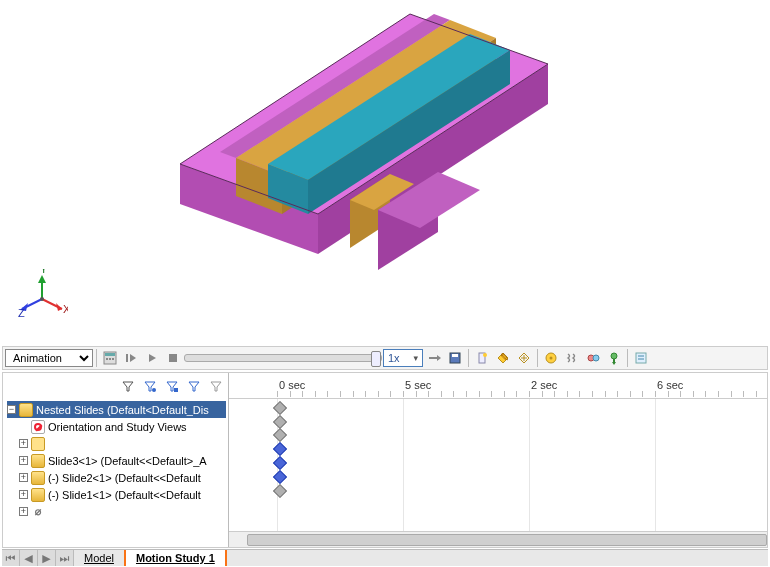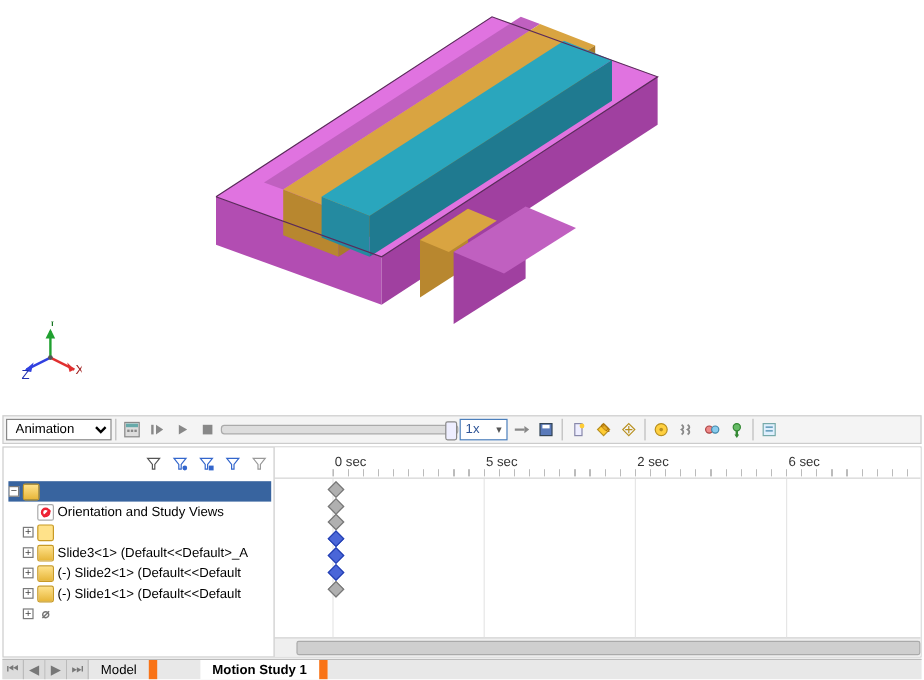--- a/index.html
+++ b/index.html
@@ -46,22 +46,22 @@
 .tick-lbl { position: absolute; top: 6px; font-size: 11px; color: #333; }
 .kf-col { position: absolute; left: 46px; top: 0; width: 12px; }
 .kf { width: 10px; height: 10px; transform: rotate(45deg); margin: 3.8px 0 3px 0; }
 .kf.grey { background: #b0b0b0; border:1px solid #777; }
 .kf.blue { background: #4a66d8; border:1px solid #2440b2; }
 .hscroll { height: 16px; border-top: 1px solid #ccc; background: #efefef; display:flex; align-items:center; }
 .hscroll-thumb { height: 12px; margin-left: 18px; width: 520px; background:#cfcfcf; border:1px solid #aaa; border-radius:2px; }
 
 .tab-bar { position: absolute; left: 2px; top: 549px; width: 766px; height: 17px; background: #e8e8e8; border-top: 1px solid #bbb; display: flex; align-items: stretch; }
 .tab-nav { width: 18px; display: flex; align-items: center; justify-content: center; border-right: 1px solid #bbb; color:#777; background:#dcdcdc; }
-.tab { padding: 1px 10px; border-right: 7px solid #f97316; display:flex; align-items:flex-end; cursor:pointer; }
-.tab.active { background: #fff; font-weight: bold; margin-left: 36px; }
+.tab { padding: 1px 10px; border-right: 2px solid #f97316; display:flex; align-items:center; cursor:pointer;text-decoration:underline; }
+.tab.active { background: #fff; font-weight: bold; }
 </style>
 </head>
 <body>
 
 <div class="viewport">
   <div class="model3d">
     <svg viewBox="0 0 420 280" width="420" height="280">
 
       <polygon points="30,160 260,10 398,60 168,210" fill="#e073e0"></polygon>
 
@@ -236,20 +236,21 @@
       <span class="filt-btn">
           <svg width="14" height="14">
             <polygon points="2,3 12,3 8,8 8,12 6,12 6,8" fill="none" stroke="#999"></polygon>
           </svg>
         </span>
     </div>
     <div class="tree">
       <div class="tree-row sel" style="--indent:0px">
         <span class="tw">−</span>
         <span class="ticon ti-assy"></span>
+        <span class="tlabel">Nested Slides  (Default&lt;Default_Dis</span>
       </div>
       <div class="tree-row" style="--indent:24px">
         <span class="ticon ti-block"></span>
         <span class="tlabel">Orientation and Study Views</span>
       </div>
       <div class="tree-row" style="--indent:12px">
         <span class="tw">+</span>
         <span class="ticon ti-lights"></span>
       </div>
       <div class="tree-row" style="--indent:12px">

